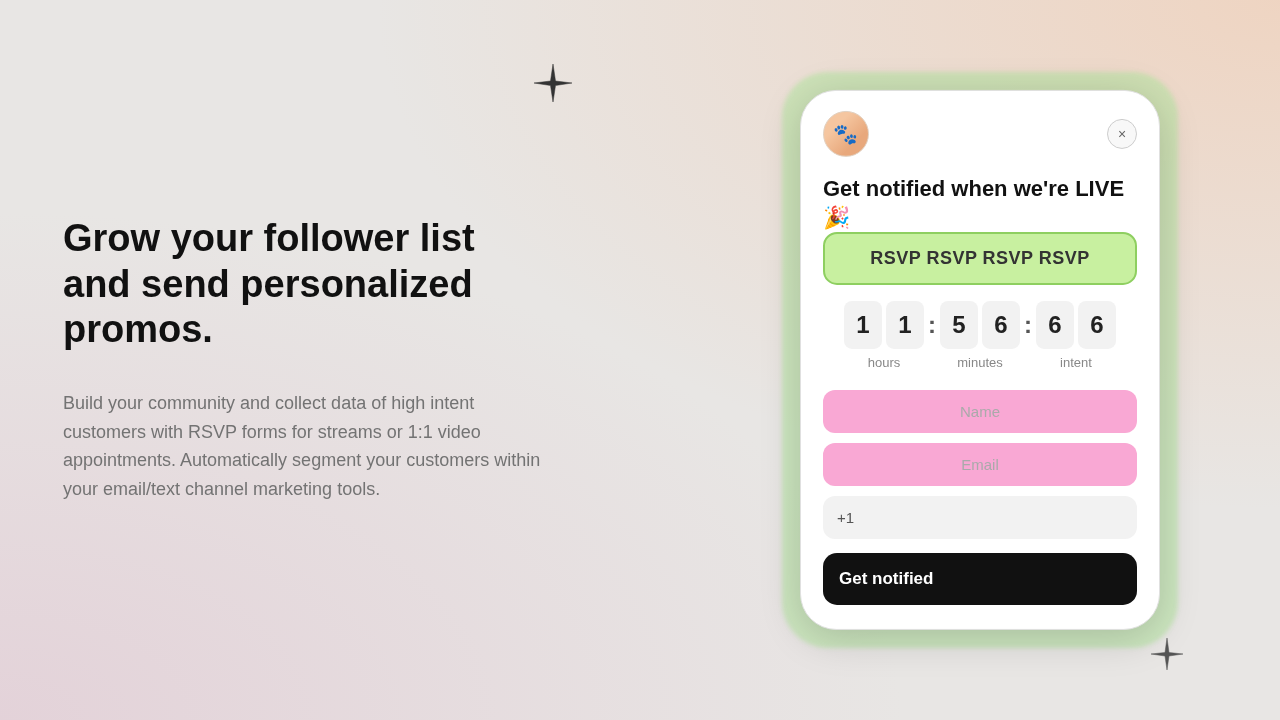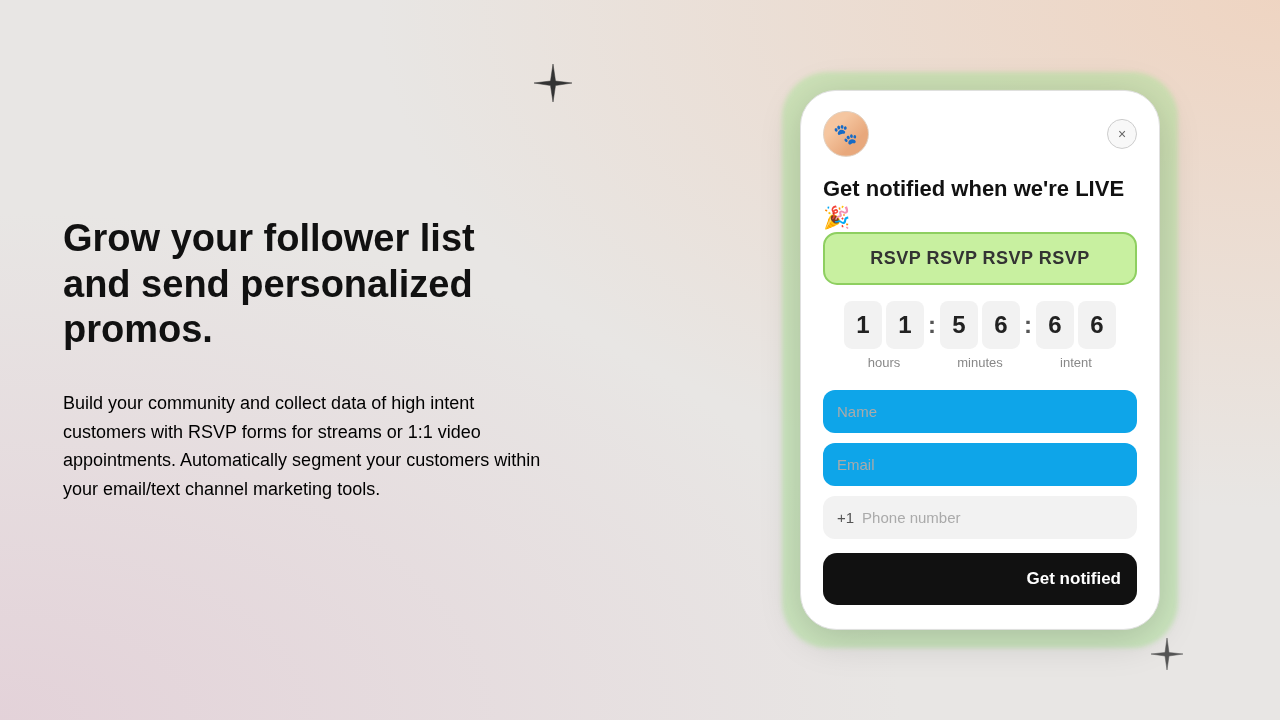--- a/index.html
+++ b/index.html
@@ -37,21 +37,21 @@
       font-weight: 800;
       line-height: 1.2;
       color: #111;
       margin-bottom: 36px;
     }
 
     .sub-text {
       font-size: 18px;
       font-weight: 400;
       line-height: 1.6;
-      color: #000000;
+      color: #737373;
     }
 
     
     .star {
       position: absolute;
       color: #333;
     }
 
     .star-top {
       top: 62px;
@@ -209,25 +209,26 @@
       padding-top: 10px;
       align-self: flex-start;
     }
 
     
     .form-field {
       width: 100%;
       padding: 13px 14px;
       border: none;
       border-radius: 12px;
-      background: #0ea5e9;
+      background: #f9a8d4;
       font-size: 15px;
       color: #333;
       margin-bottom: 10px;
       outline: none;
+      text-align: center;
     }
 
     .form-field::placeholder {
       color: #aaa;
     }
 
     .phone-field-wrapper {
       display: flex;
       align-items: center;
       background: #f2f2f2;
@@ -261,21 +262,21 @@
     .get-notified-btn {
       display: block;
       width: 100%;
       padding: 16px;
       background: #111;
       border: none;
       border-radius: 14px;
       font-size: 17px;
       font-weight: 600;
       color: #fff;
-      text-align: right;
+      text-align: left;
       cursor: pointer;
     }
   </style>
 </head>
 <body>
 
 <div class="bg-gradient"></div>
 
 <div class="star star-top">
   <svg width="42" height="42" viewBox="0 0 42 42" fill="none">
@@ -337,19 +338,18 @@
         </div>
         <span class="time-label">intent</span>
       </div>
     </div>
 
     <div>
       <input class="form-field" type="text" placeholder="Name" style="">
       <input class="form-field" type="email" placeholder="Email" style="">
       <div class="phone-field-wrapper">
         <span class="country-code">+1</span>
-        <input class="phone-input" type="tel" placeholder="Phone number" style="">
       </div>
       <button class="get-notified-btn">Get notified</button>
     </div>
 
   </div>
 </div>
 
 </body></html>

